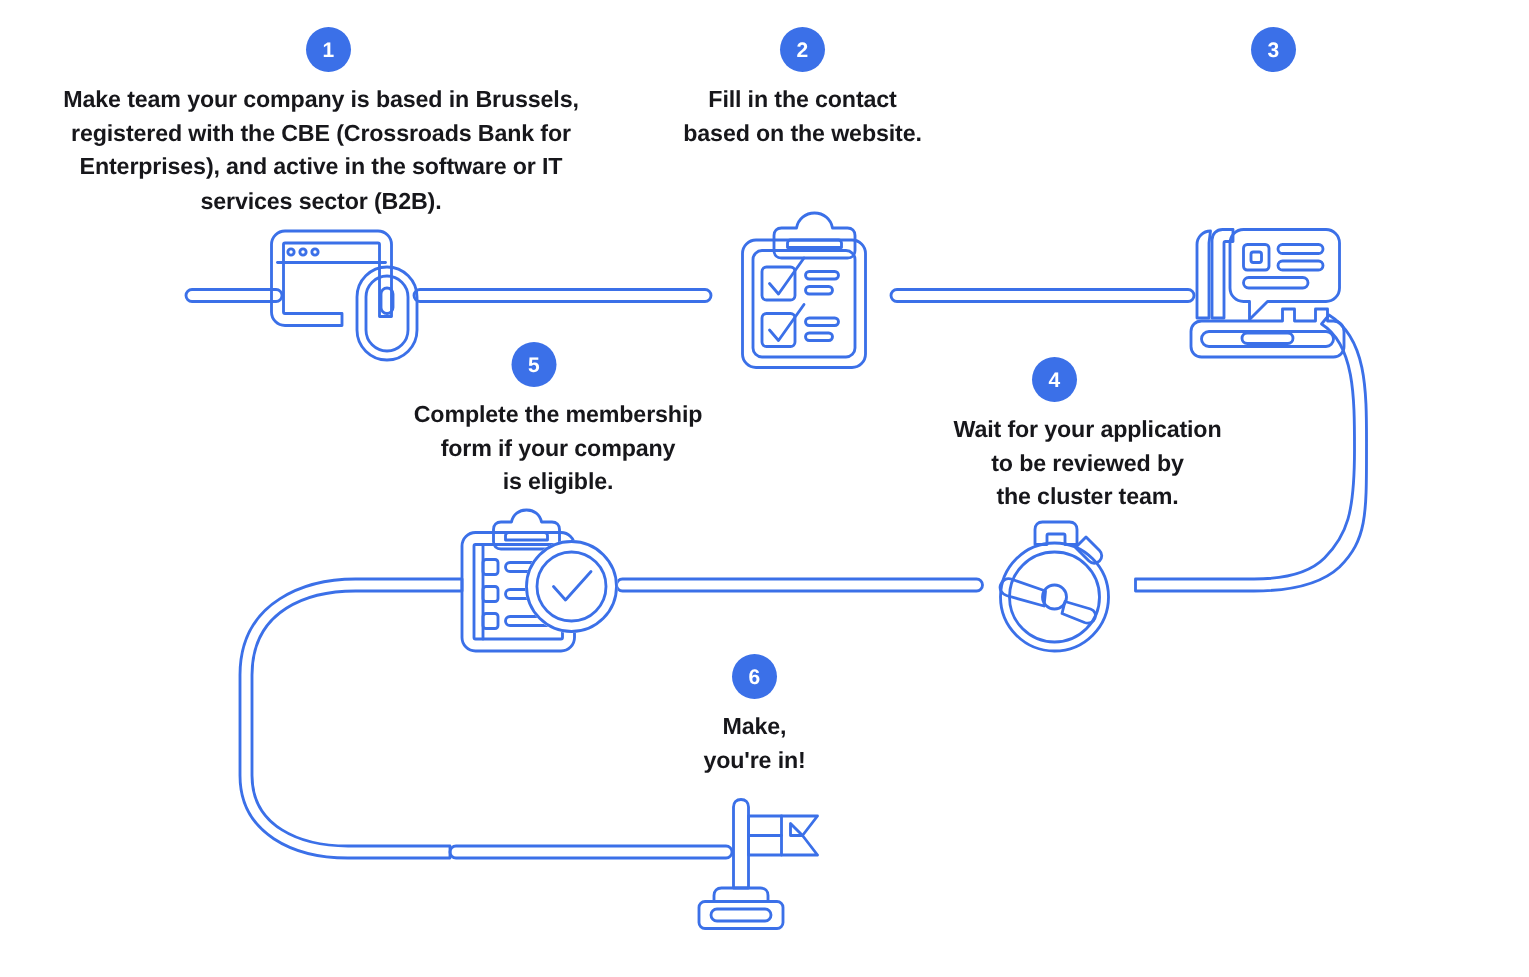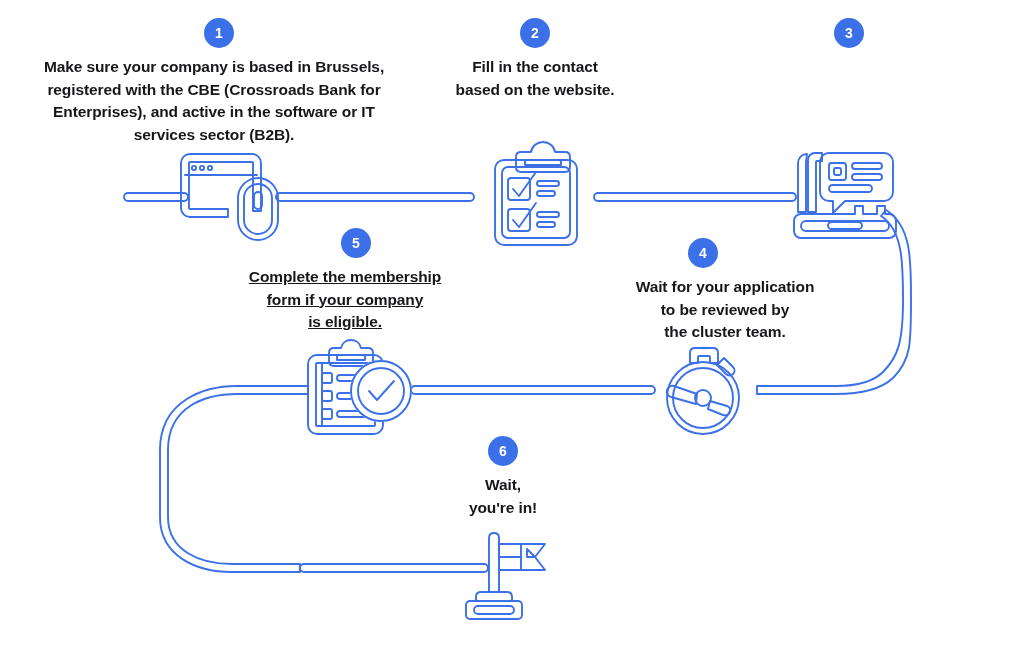--- a/index.html
+++ b/index.html
@@ -396,38 +396,38 @@
                L 476 601
                L 476 597
                C 476 594, 478 592, 481 592
                Z"></path>
       <rect class="stroke-thin" x="466" y="601" width="56" height="18" rx="4"></rect>
       <rect class="stroke-thin" x="474" y="606" width="40" height="8" rx="4"></rect>
     </g>
   </svg>
 
   <div class="badge" style="left:204px; top:18px;">1</div>
-  <div class="caption" style="left:18px; top:56px; width:392px;">Make sure your company is based in Brussels,
+  <div class="caption" style="left:18px; top:56px; width:392px;">Make team your company is based in Brussels,
 registered with the CBE (Crossroads Bank for
 Enterprises), and active in the software or IT
 services sector (B2B).</div>
 
   <div class="badge" style="left:520px; top:18px;">2</div>
   <div class="caption" style="left:415px; top:56px; width:240px;">Fill in the contact
 based on the website.</div>
 
   <div class="badge" style="left:834px; top:18px;">3</div>
 
   <div class="badge" style="left:341px; top:228px;">5</div>
-  <div class="caption" style="left:220px; top:266px; width:250px;text-decoration:underline;">Complete the membership
+  <div class="caption" style="left:247px; top:266px; width:250px;">Complete the membership
 form if your company
 is eligible.</div>
 
   <div class="badge" style="left:688px; top:238px;">4</div>
   <div class="caption" style="left:600px; top:276px; width:250px;">Wait for your application
 to be reviewed by
 the cluster team.</div>
 
   <div class="badge" style="left:488px; top:436px;">6</div>
-  <div class="caption" style="left:423px; top:474px; width:160px;">Wait,
+  <div class="caption" style="left:423px; top:474px; width:160px;">Make,
 you're in!</div>
 
 </div>
 
 </body></html>

